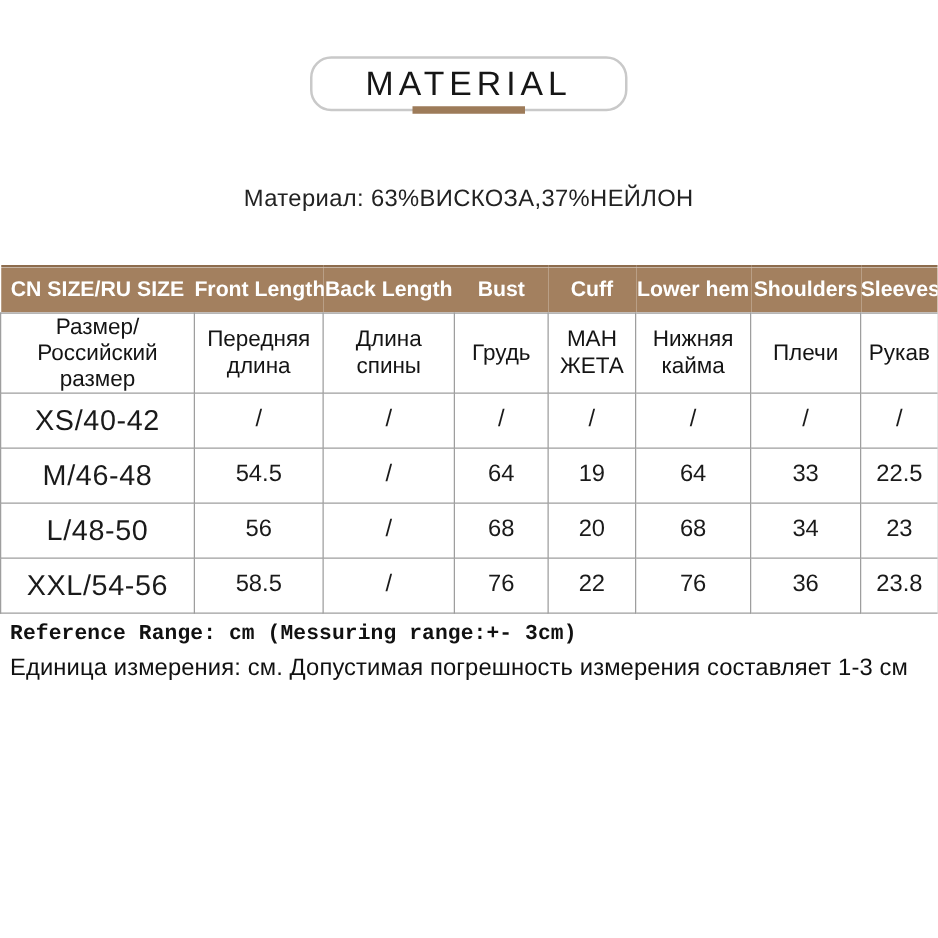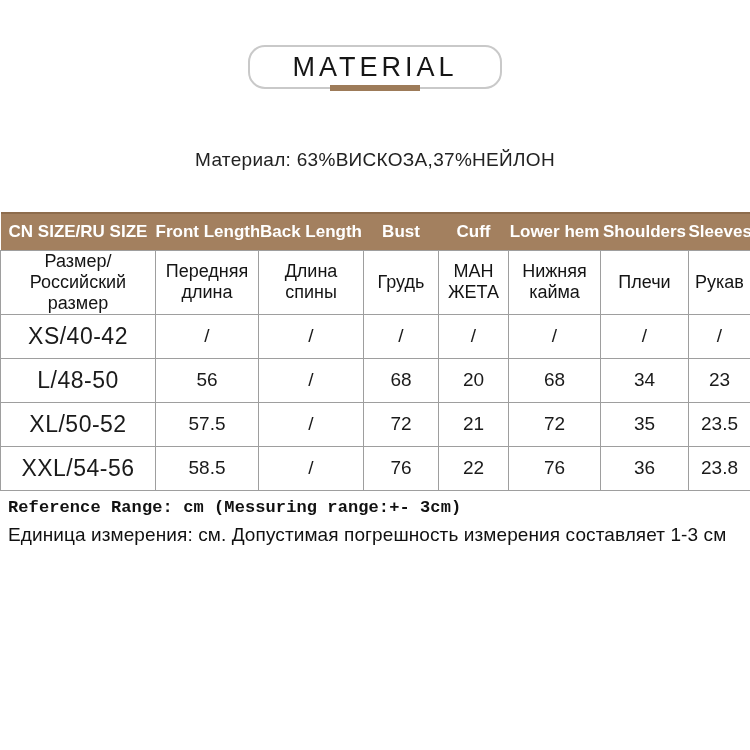--- a/index.html
+++ b/index.html
@@ -153,40 +153,40 @@
             <td class="size-cell">XS/40-42</td>
             <td class="value-cell">/</td>
             <td class="value-cell">/</td>
             <td class="value-cell">/</td>
             <td class="value-cell">/</td>
             <td class="value-cell">/</td>
             <td class="value-cell">/</td>
             <td class="value-cell">/</td>
           </tr>
           <tr class="data-row">
+            <td class="size-cell">M/46-48</td>
+            <td class="value-cell">54.5</td>
+            <td class="value-cell">/</td>
+            <td class="value-cell">64</td>
+            <td class="value-cell">19</td>
+            <td class="value-cell">64</td>
+            <td class="value-cell">33</td>
+            <td class="value-cell">22.5</td>
+          </tr>
+          <tr class="data-row">
             <td class="size-cell">L/48-50</td>
             <td class="value-cell">56</td>
             <td class="value-cell">/</td>
             <td class="value-cell">68</td>
             <td class="value-cell">20</td>
             <td class="value-cell">68</td>
             <td class="value-cell">34</td>
             <td class="value-cell">23</td>
           </tr>
           <tr class="data-row">
-            <td class="size-cell">XL/50-52</td>
-            <td class="value-cell">57.5</td>
-            <td class="value-cell">/</td>
-            <td class="value-cell">72</td>
-            <td class="value-cell">21</td>
-            <td class="value-cell">72</td>
-            <td class="value-cell">35</td>
-            <td class="value-cell">23.5</td>
-          </tr>
-          <tr class="data-row">
             <td class="size-cell">XXL/54-56</td>
             <td class="value-cell">58.5</td>
             <td class="value-cell">/</td>
             <td class="value-cell">76</td>
             <td class="value-cell">22</td>
             <td class="value-cell">76</td>
             <td class="value-cell">36</td>
             <td class="value-cell">23.8</td>
           </tr>
         </tbody>

